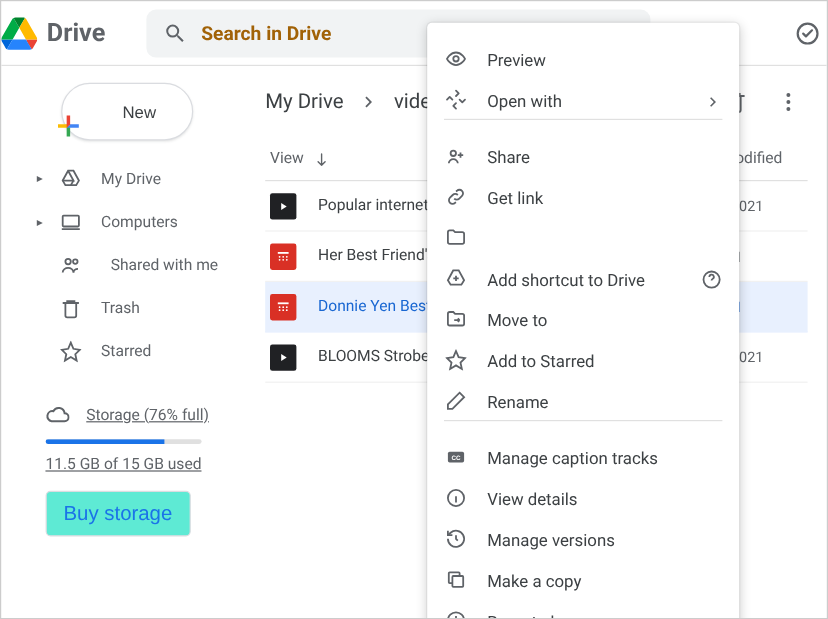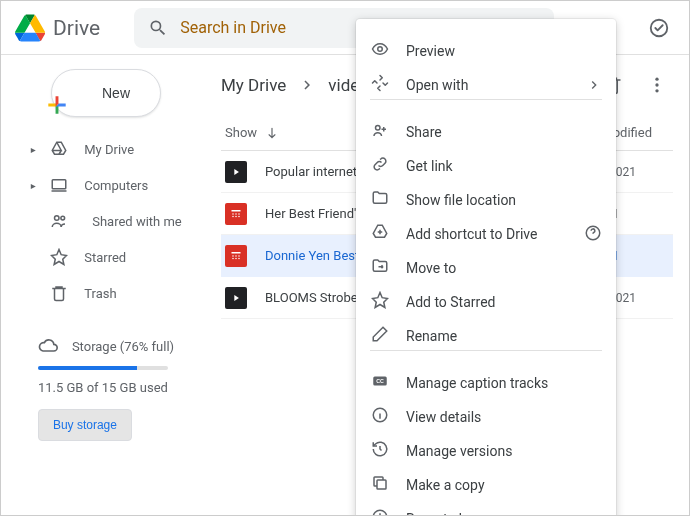--- a/index.html
+++ b/index.html
@@ -1,35 +1,35 @@
 <!DOCTYPE html>
 <html><head>
 <meta charset="utf-8">
 <style>
   * { box-sizing: border-box; margin: 0; padding: 0; }
   body { font-family: Roboto, Arial, sans-serif; color: #3c4043; background: #fff; width: 690px; height: 516px; overflow: hidden; border: 1px solid #ccc; position: relative; }
-  .header { display: flex; align-items: center; height: 54px; padding: 0 14px; border-bottom: 1px solid #e0e0e0; }
+  .header { display: flex; align-items: center; height: 54px; padding: 0 0; border-bottom: 1px solid #e0e0e0; font-weight: bold; }
   .logo { display: flex; align-items: center; gap: 8px; }
   .app-title { font-size: 21px; color: #5f6368; }
   .search { flex: 1; margin-left: 34px; max-width: 420px; background: #f1f3f4; border-radius: 8px; height: 40px; display: flex; align-items: center; padding: 0 14px; color: #a16207; gap: 12px; }
   .header-right { margin-left: auto; display: flex; align-items: center; gap: 14px; }
   .iconbtn { width: 32px; height: 32px; display: flex; align-items: center; justify-content: center; color: #5f6368; border-radius: 50%; }
   .content { display: flex; height: calc(100% - 54px); }
   .sidebar { width: 210px; padding: 10px 0; display: flex; flex-direction: column; align-items: center; }
   .new-btn { margin: 4px 10px 14px 10px; width: 110px; height: 48px; border: 1px solid #dadce0; border-radius: 24px; background: #fff; display: flex; align-items: center; gap: 10px; padding: 0 16px; box-shadow: 0 1px 2px rgba(60,64,67,.15); font-size: 14px; color: #3c4043; }
   .nav-item { display: flex; align-items: center; height: 36px; padding: 0 12px 0 6px; gap: 6px; font-size: 13px; color: #5f6368; border-radius: 0 18px 18px 0; }
   .nav-item .chev { width: 18px; display:flex; justify-content:center; color:#5f6368; font-size:10px; }
   .nav-item .navicon { width: 22px; display:flex; justify-content:center; }
   .nav-spacer { width: 18px; }
   .divider { border-top: 1px solid #e0e0e0; margin: 12px 0; }
-  .storage { padding: 0 20px; color: #5f6368; font-size: 13px; }
+  .storage { padding: 0 20px; color: #5f6368; font-size: 13px; text-decoration: underline; }
   .storage-row { display:flex; align-items:center; gap:14px; margin-bottom: 10px; }
   .progress { width: 130px; height: 4px; background: #e0e0e0; border-radius: 2px; overflow: hidden; margin-bottom: 10px; }
   .progress-fill { height: 100%; background: #1a73e8; }
-  .buy-btn { margin-top: 14px; border: 1px solid #dadce0; background: #e5e5e5; color: #1a73e8; font-size: 12px; padding: 8px 14px; border-radius: 4px; }
+  .buy-btn { margin-top: 14px; border: 1px solid #dadce0; background: #5eead4; color: #1a73e8; font-size: 17px; padding: 8px 14px; border-radius: 4px; }
   .main { flex: 1; padding: 14px 16px 0 10px; position: relative; }
   .bc { display:flex; align-items:center; gap: 12px; font-size: 17px; color: #3c4043; margin-bottom: 18px; }
   .bc-right { margin-left:auto; display:flex; align-items:center; gap:12px; color:#5f6368; }
   .col-hdr { display:flex; font-size: 13px; color:#5f6368; padding: 6px 0 10px 4px; border-bottom: 1px solid #e0e0e0; }
   .col-name { flex:1; display:flex; align-items:center; gap:8px; }
   .col-mod { width: 100px; text-align:left; }
   .row { display:flex; align-items:center; height:42px; border-bottom:1px solid #f1f1f1; padding-left:4px; font-size:13px; color:#3c4043; }
   .row.sel { background:#e8f0fe; color:#1967d2; border-bottom-color:#e8f0fe; }
   .row .thumb { width:22px; height:22px; border-radius:2px; margin-right:18px; display:flex; align-items:center; justify-content:center; }
   .thumb.dark { background:#202124; color:#fff; }
@@ -133,33 +133,33 @@
               <circle cx="17" cy="8" r="2.5"></circle>
               <path d="M15 20c0-2 2-4 5-4"></path>
             </svg>
           </span>
           <span style="margin-left:16px">Shared with me</span>
         </div>
         <div class="nav-item">
           <span class="nav-spacer"></span>
           <span class="navicon">
             <svg width="18" height="18" viewBox="0 0 24 24" fill="none" stroke="#5f6368" stroke-width="2">
-              <path d="M12 2l2.9 6.9L22 10l-5 4.9 1.5 7.1L12 18l-6.5 4L7 14.9 2 10l7.1-1.1z"></path>
-            </svg>
-          </span>
-          <span style="margin-left:8px">Starred</span>
+              <path d="M3 6h18M8 6V4h8v2M6 6v14a2 2 0 0 0 2 2h8a2 2 0 0 0 2-2V6"></path>
+            </svg>
+          </span>
+          <span style="margin-left:8px">Trash</span>
         </div>
         <div class="nav-item">
           <span class="nav-spacer"></span>
           <span class="navicon">
             <svg width="18" height="18" viewBox="0 0 24 24" fill="none" stroke="#5f6368" stroke-width="2">
-              <path d="M3 6h18M8 6V4h8v2M6 6v14a2 2 0 0 0 2 2h8a2 2 0 0 0 2-2V6"></path>
-            </svg>
-          </span>
-          <span style="margin-left:8px">Trash</span>
+              <path d="M12 2l2.9 6.9L22 10l-5 4.9 1.5 7.1L12 18l-6.5 4L7 14.9 2 10l7.1-1.1z"></path>
+            </svg>
+          </span>
+          <span style="margin-left:8px">Starred</span>
         </div>
       </div>
 
     <div class="divider"></div>
 
     <div class="storage">
       <div class="storage-row">
         <span>
           <svg width="20" height="20" viewBox="0 0 24 24" fill="none" stroke="#5f6368" stroke-width="2">
               <path d="M19 18a4 4 0 0 0 0-8 6 6 0 0 0-11.3-2A5 5 0 0 0 6 18z"></path>
@@ -198,21 +198,21 @@
               <circle cx="12" cy="5" r="2"></circle>
               <circle cx="12" cy="12" r="2"></circle>
               <circle cx="12" cy="19" r="2"></circle>
             </svg>
         </span>
       </div>
     </div>
 
     <div class="col-hdr">
       <div class="col-name">
-        <span>Show</span>
+        <span>View</span>
         <span>
           <svg width="14" height="14" viewBox="0 0 24 24" fill="#5f6368">
               <path d="M12 20V4m0 16l-5-5m5 5l5-5" stroke="#5f6368" stroke-width="2" fill="none" stroke-linecap="round" stroke-linejoin="round"></path>
             </svg>
         </span>
       </div>
       <div class="col-mod">
         <span>Last modified</span>
       </div>
     </div>
@@ -312,21 +312,20 @@
         </svg>
       </span>
       <span>Get link</span>
     </div>
     <div class="ctx-item">
       <span class="ctx-icon">
         <svg width="18" height="18" viewBox="0 0 24 24" fill="none" stroke="#5f6368" stroke-width="2">
           <path d="M3 6a2 2 0 0 1 2-2h4l2 2h8a2 2 0 0 1 2 2v9a2 2 0 0 1-2 2H5a2 2 0 0 1-2-2z"></path>
         </svg>
       </span>
-      <span>Show file location</span>
     </div>
     <div class="ctx-item">
       <span class="ctx-icon">
         <svg width="18" height="18" viewBox="0 0 24 24" fill="none" stroke="#5f6368" stroke-width="2">
           <path d="M9 3L3 14l3 5h12l3-5L15 3z"></path>
           <path d="M12 9v6m-3-3h6"></path>
         </svg>
       </span>
       <span>Add shortcut to Drive</span>
       <span class="trail">

